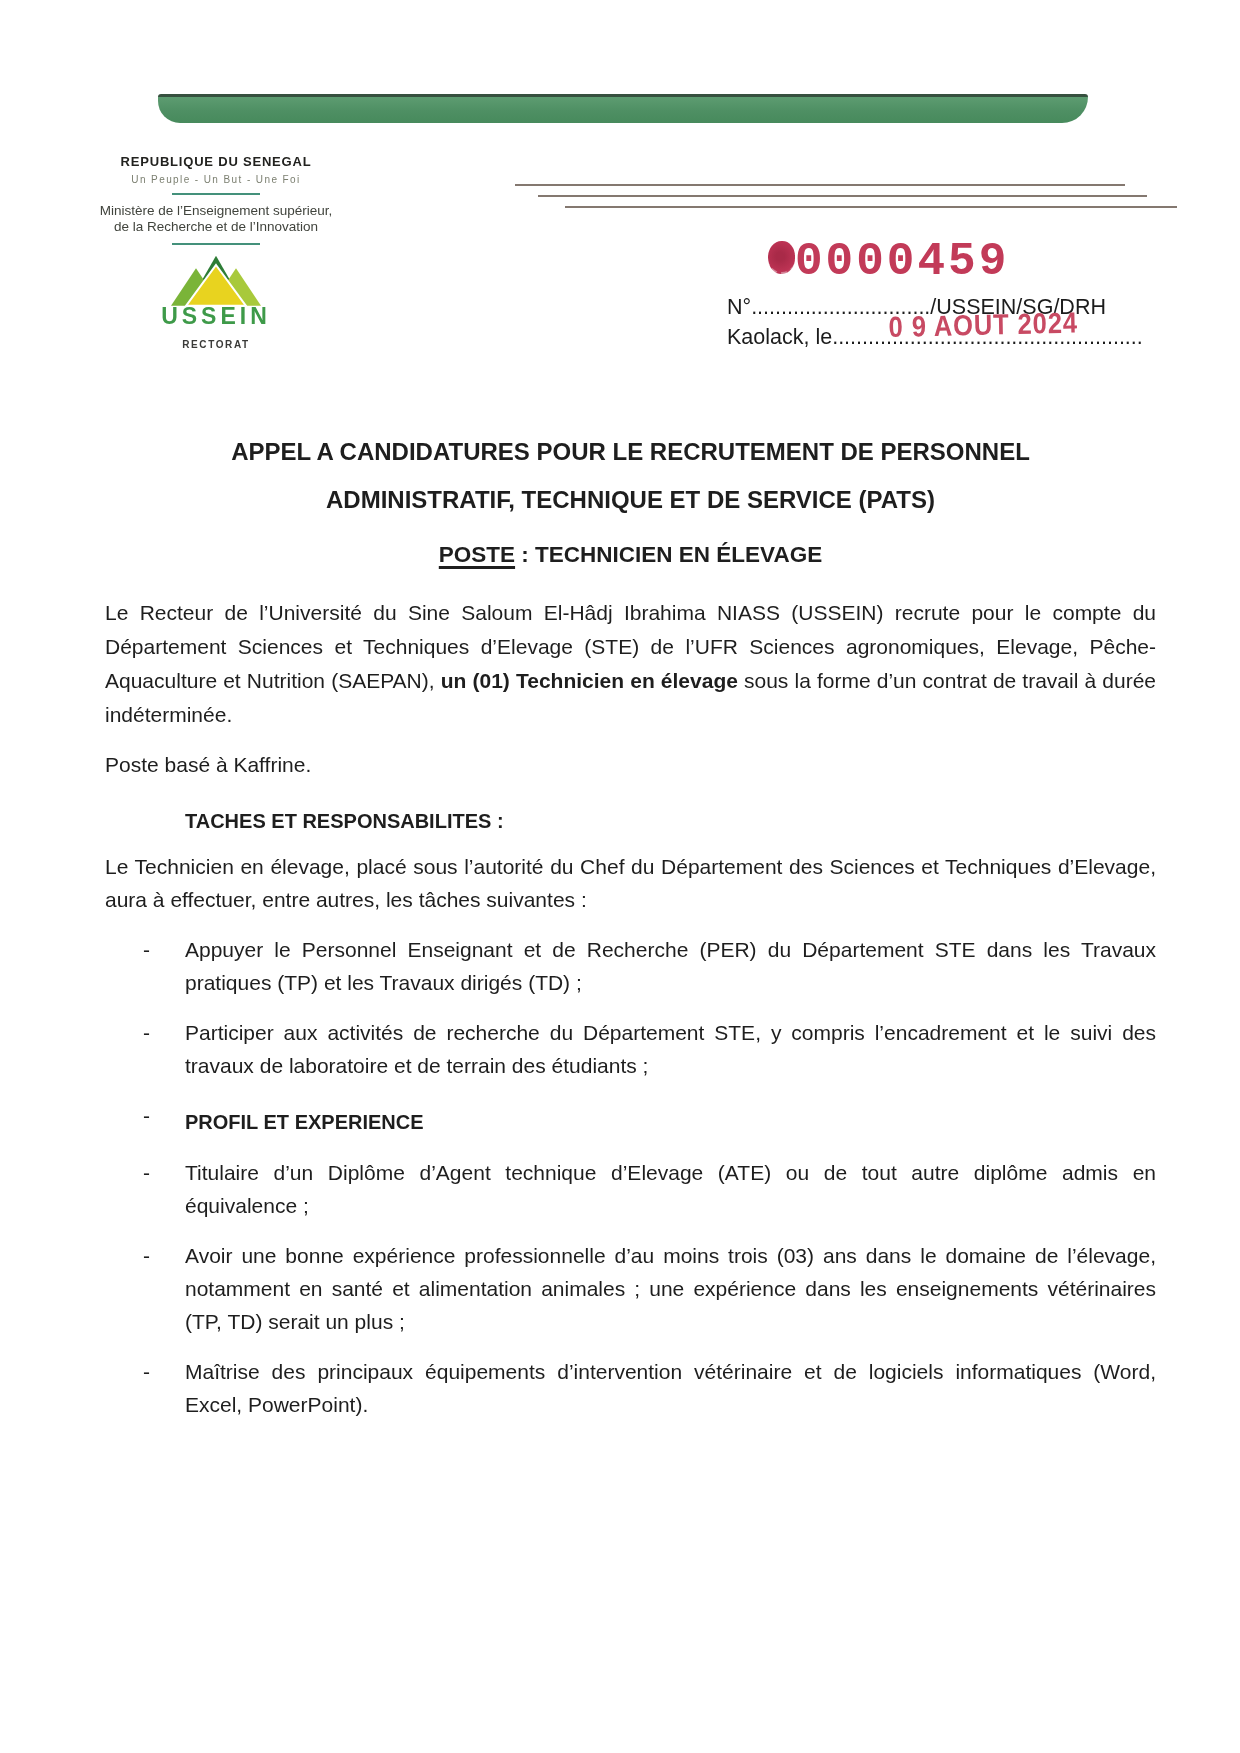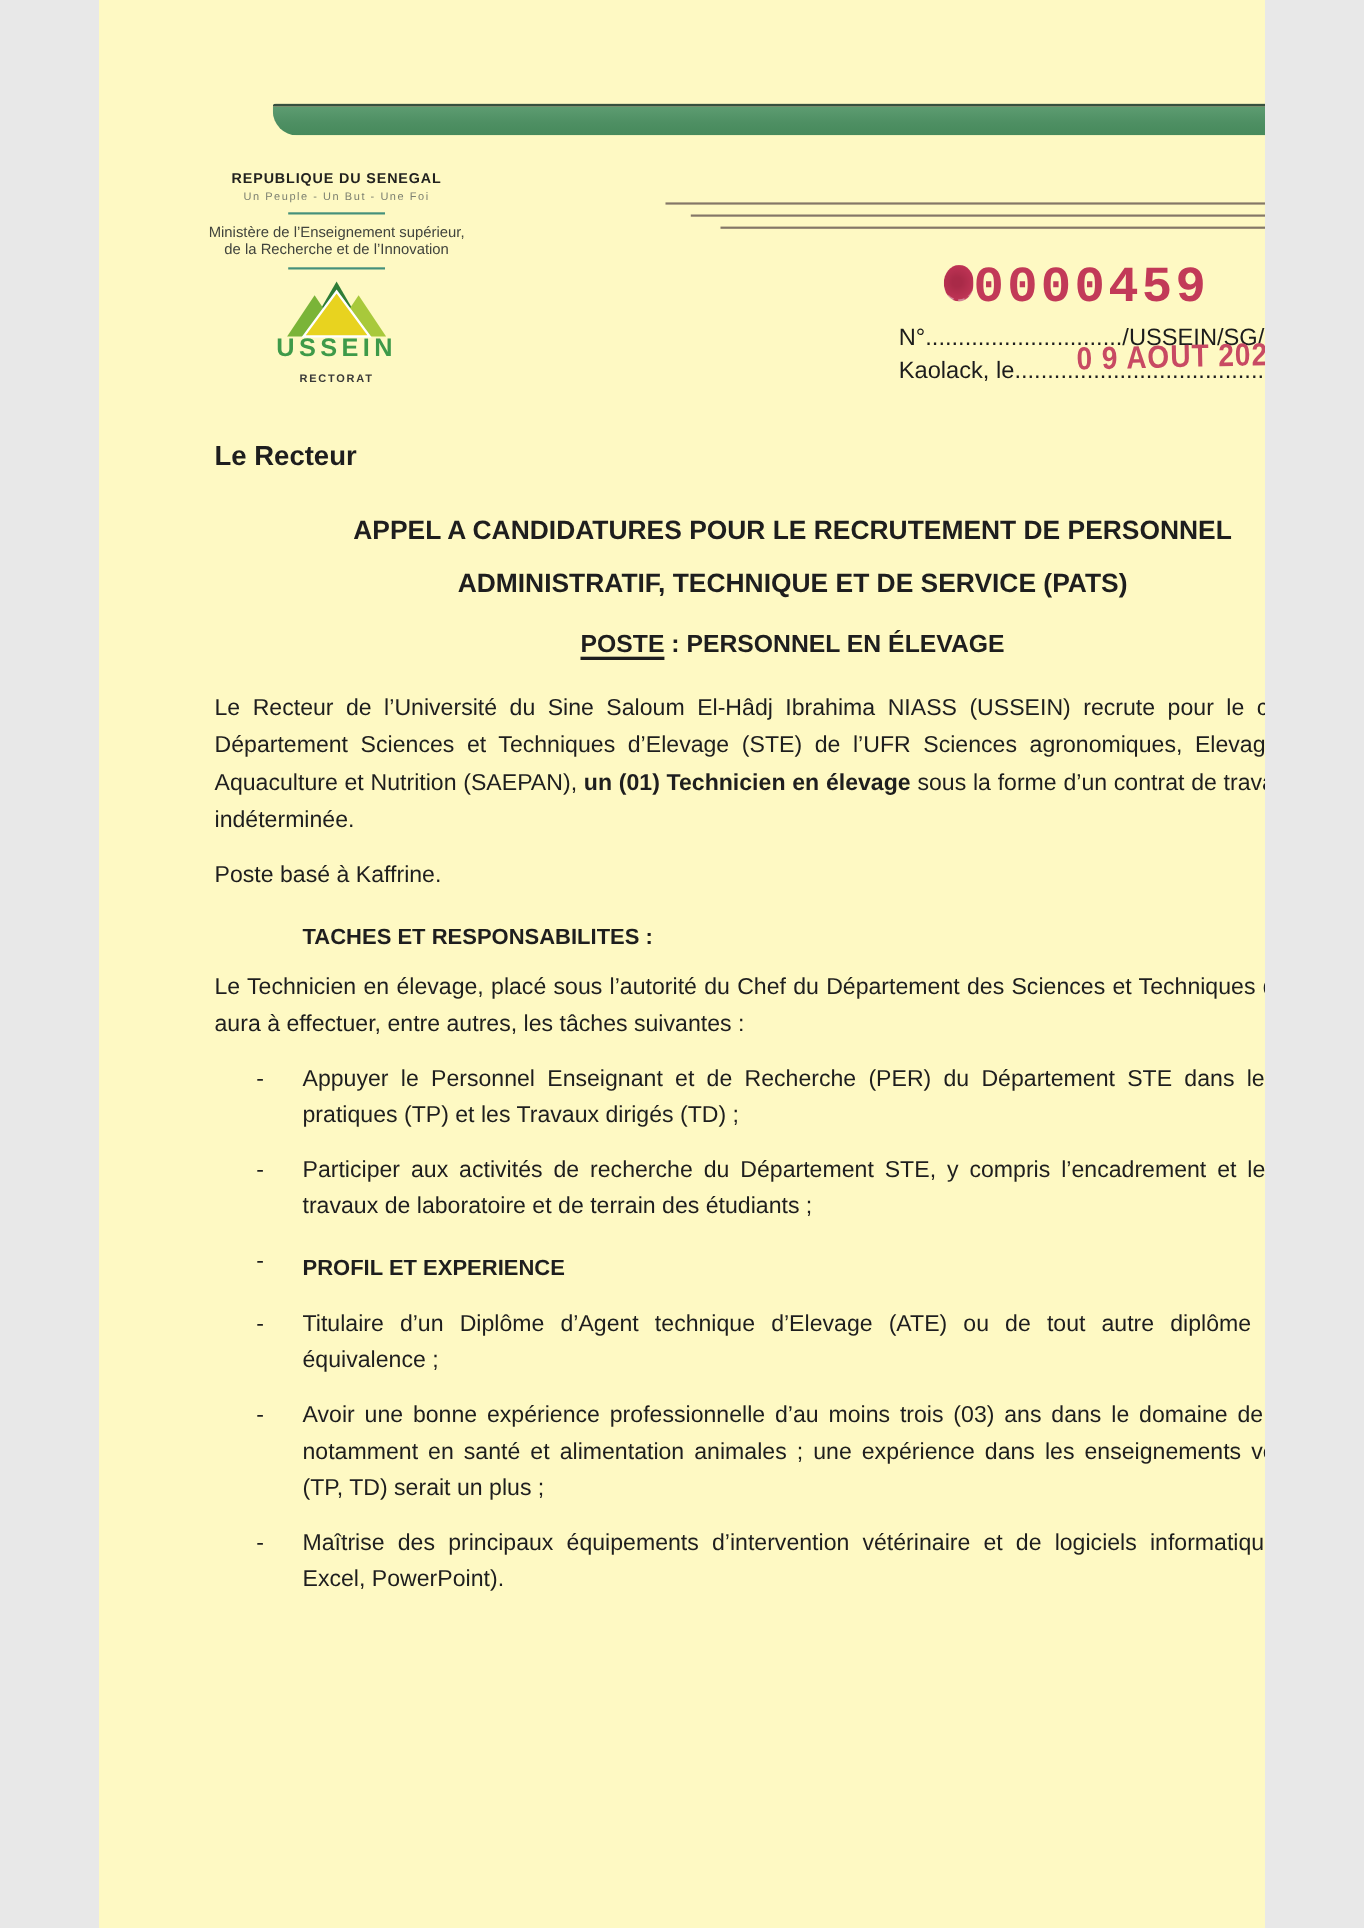--- a/index.html
+++ b/index.html
@@ -1,21 +1,21 @@
 <!DOCTYPE html>
 <html><head>
 <meta charset="utf-8">
 <style>
   html, body { margin: 0; padding: 0; background: #e8e8e8; }
   .page {
     position: relative;
-    width: 1060px;
+    width: 1240px;
     height: 1753px;
     margin: 0 auto;
-    background: #fef9c3;
+    background: #ffffff;
     font-family: "Liberation Sans", "DejaVu Sans", sans-serif;
     color: #1e1e1e;
     overflow: hidden;
   }
 
   
   .banner {
     position: absolute;
     left: 158px; top: 94px;
     width: 930px; height: 26px;
@@ -170,28 +170,27 @@
 
   <div class="ref-line"><span>N°</span><span>..............................</span><span>/USSEIN/SG/DRH</span></div>
 
   <div class="city-line">
     <span>Kaolack, le</span><span>....................................................</span>
     <span class="date-stamp">0 9 AOUT 2024</span>
   </div>
 
   <div class="body-col">
 
-    <div class="author">Le Recteur</div>
 
     <div class="main-title">
       <div>APPEL A CANDIDATURES POUR LE RECRUTEMENT DE PERSONNEL</div>
       <div>ADMINISTRATIF, TECHNIQUE ET DE SERVICE (PATS)</div>
     </div>
 
-    <div class="poste-line"><span class="u">POSTE</span><span> : PERSONNEL EN ÉLEVAGE</span></div>
+    <div class="poste-line"><span class="u">POSTE</span><span> : TECHNICIEN EN ÉLEVAGE</span></div>
 
     <div class="para"><span>Le Recteur de l’Université du Sine Saloum El-Hâdj Ibrahima NIASS (USSEIN) recrute pour le compte du Département Sciences et Techniques d’Elevage (STE) de l’UFR Sciences agronomiques, Elevage, Pêche-Aquaculture et Nutrition (SAEPAN), </span><span class="b">un (01) Technicien en élevage</span><span> sous la forme d’un contrat de travail à durée indéterminée.</span></div>
 
     <div class="plain">Poste basé à Kaffrine.</div>
 
     <div class="sec-heading">TACHES ET RESPONSABILITES :</div>
 
     <div class="tasks-intro">Le Technicien en élevage, placé sous l’autorité du Chef du Département des Sciences et Techniques d’Elevage, aura à effectuer, entre autres, les tâches suivantes :</div>
 
     <div class="bullet"><span class="dash">-</span><span>Appuyer le Personnel Enseignant et de Recherche (PER) du Département STE dans les Travaux pratiques (TP) et les Travaux dirigés (TD) ;</span></div>

